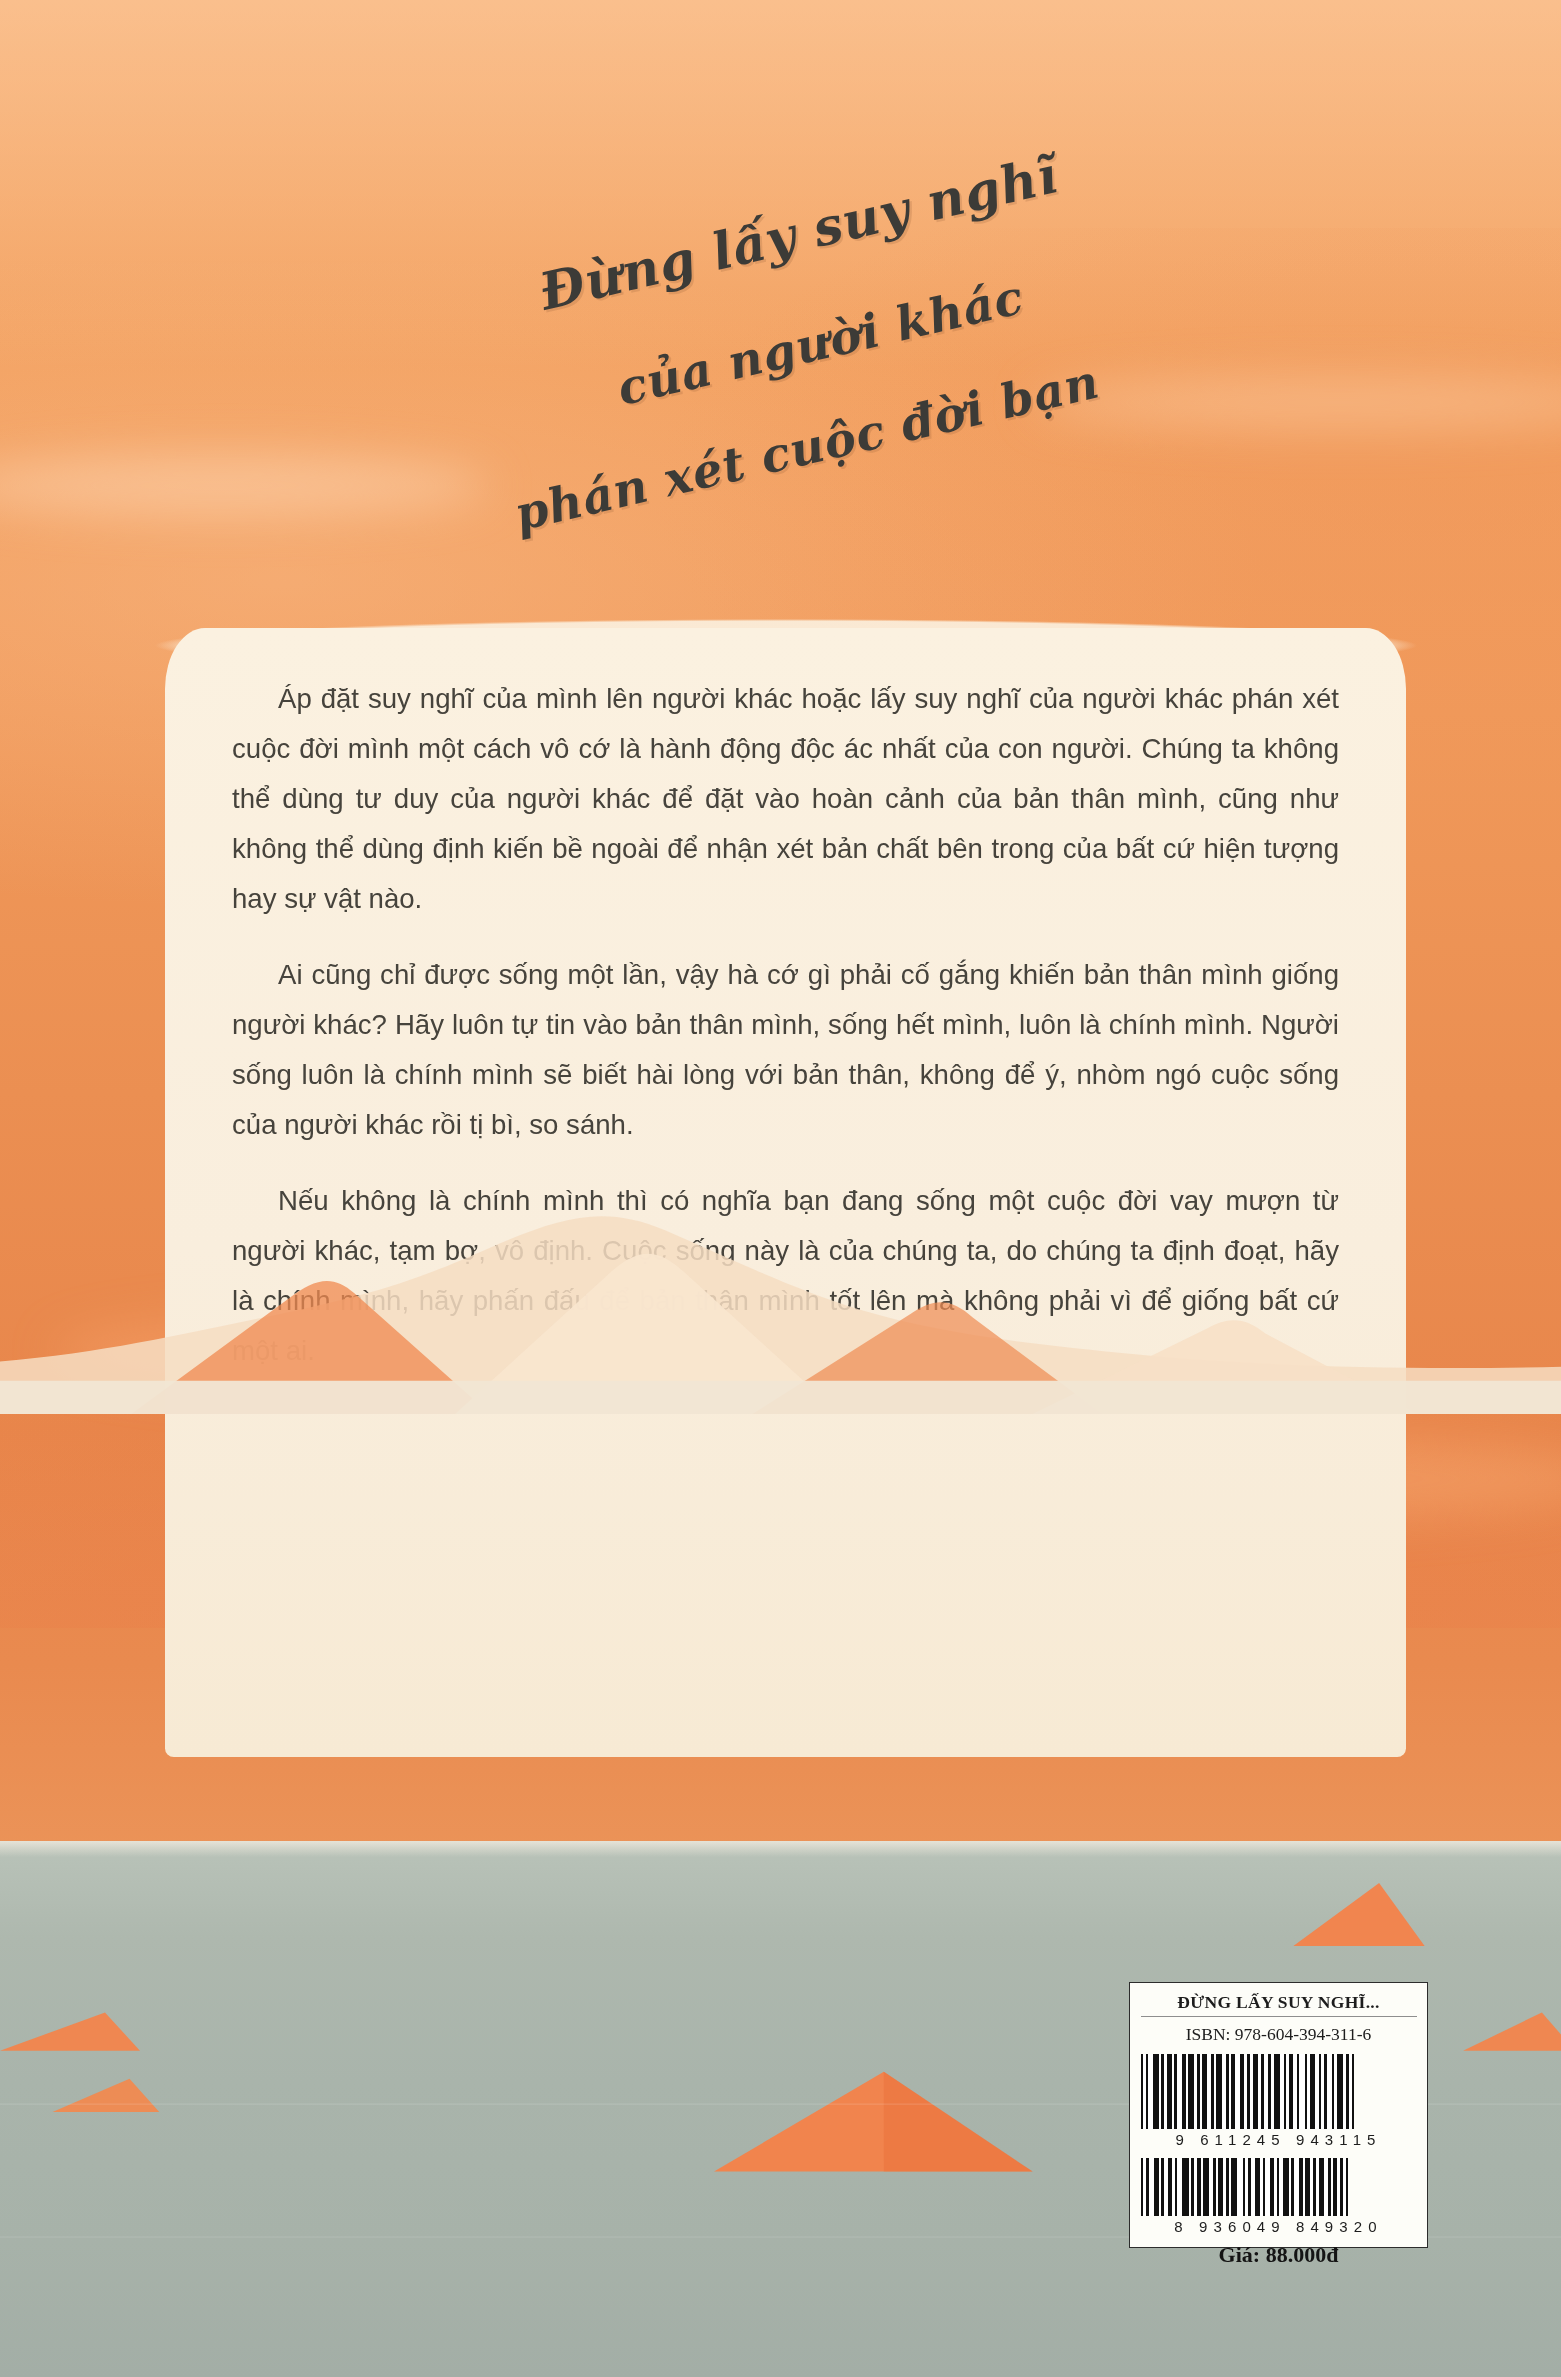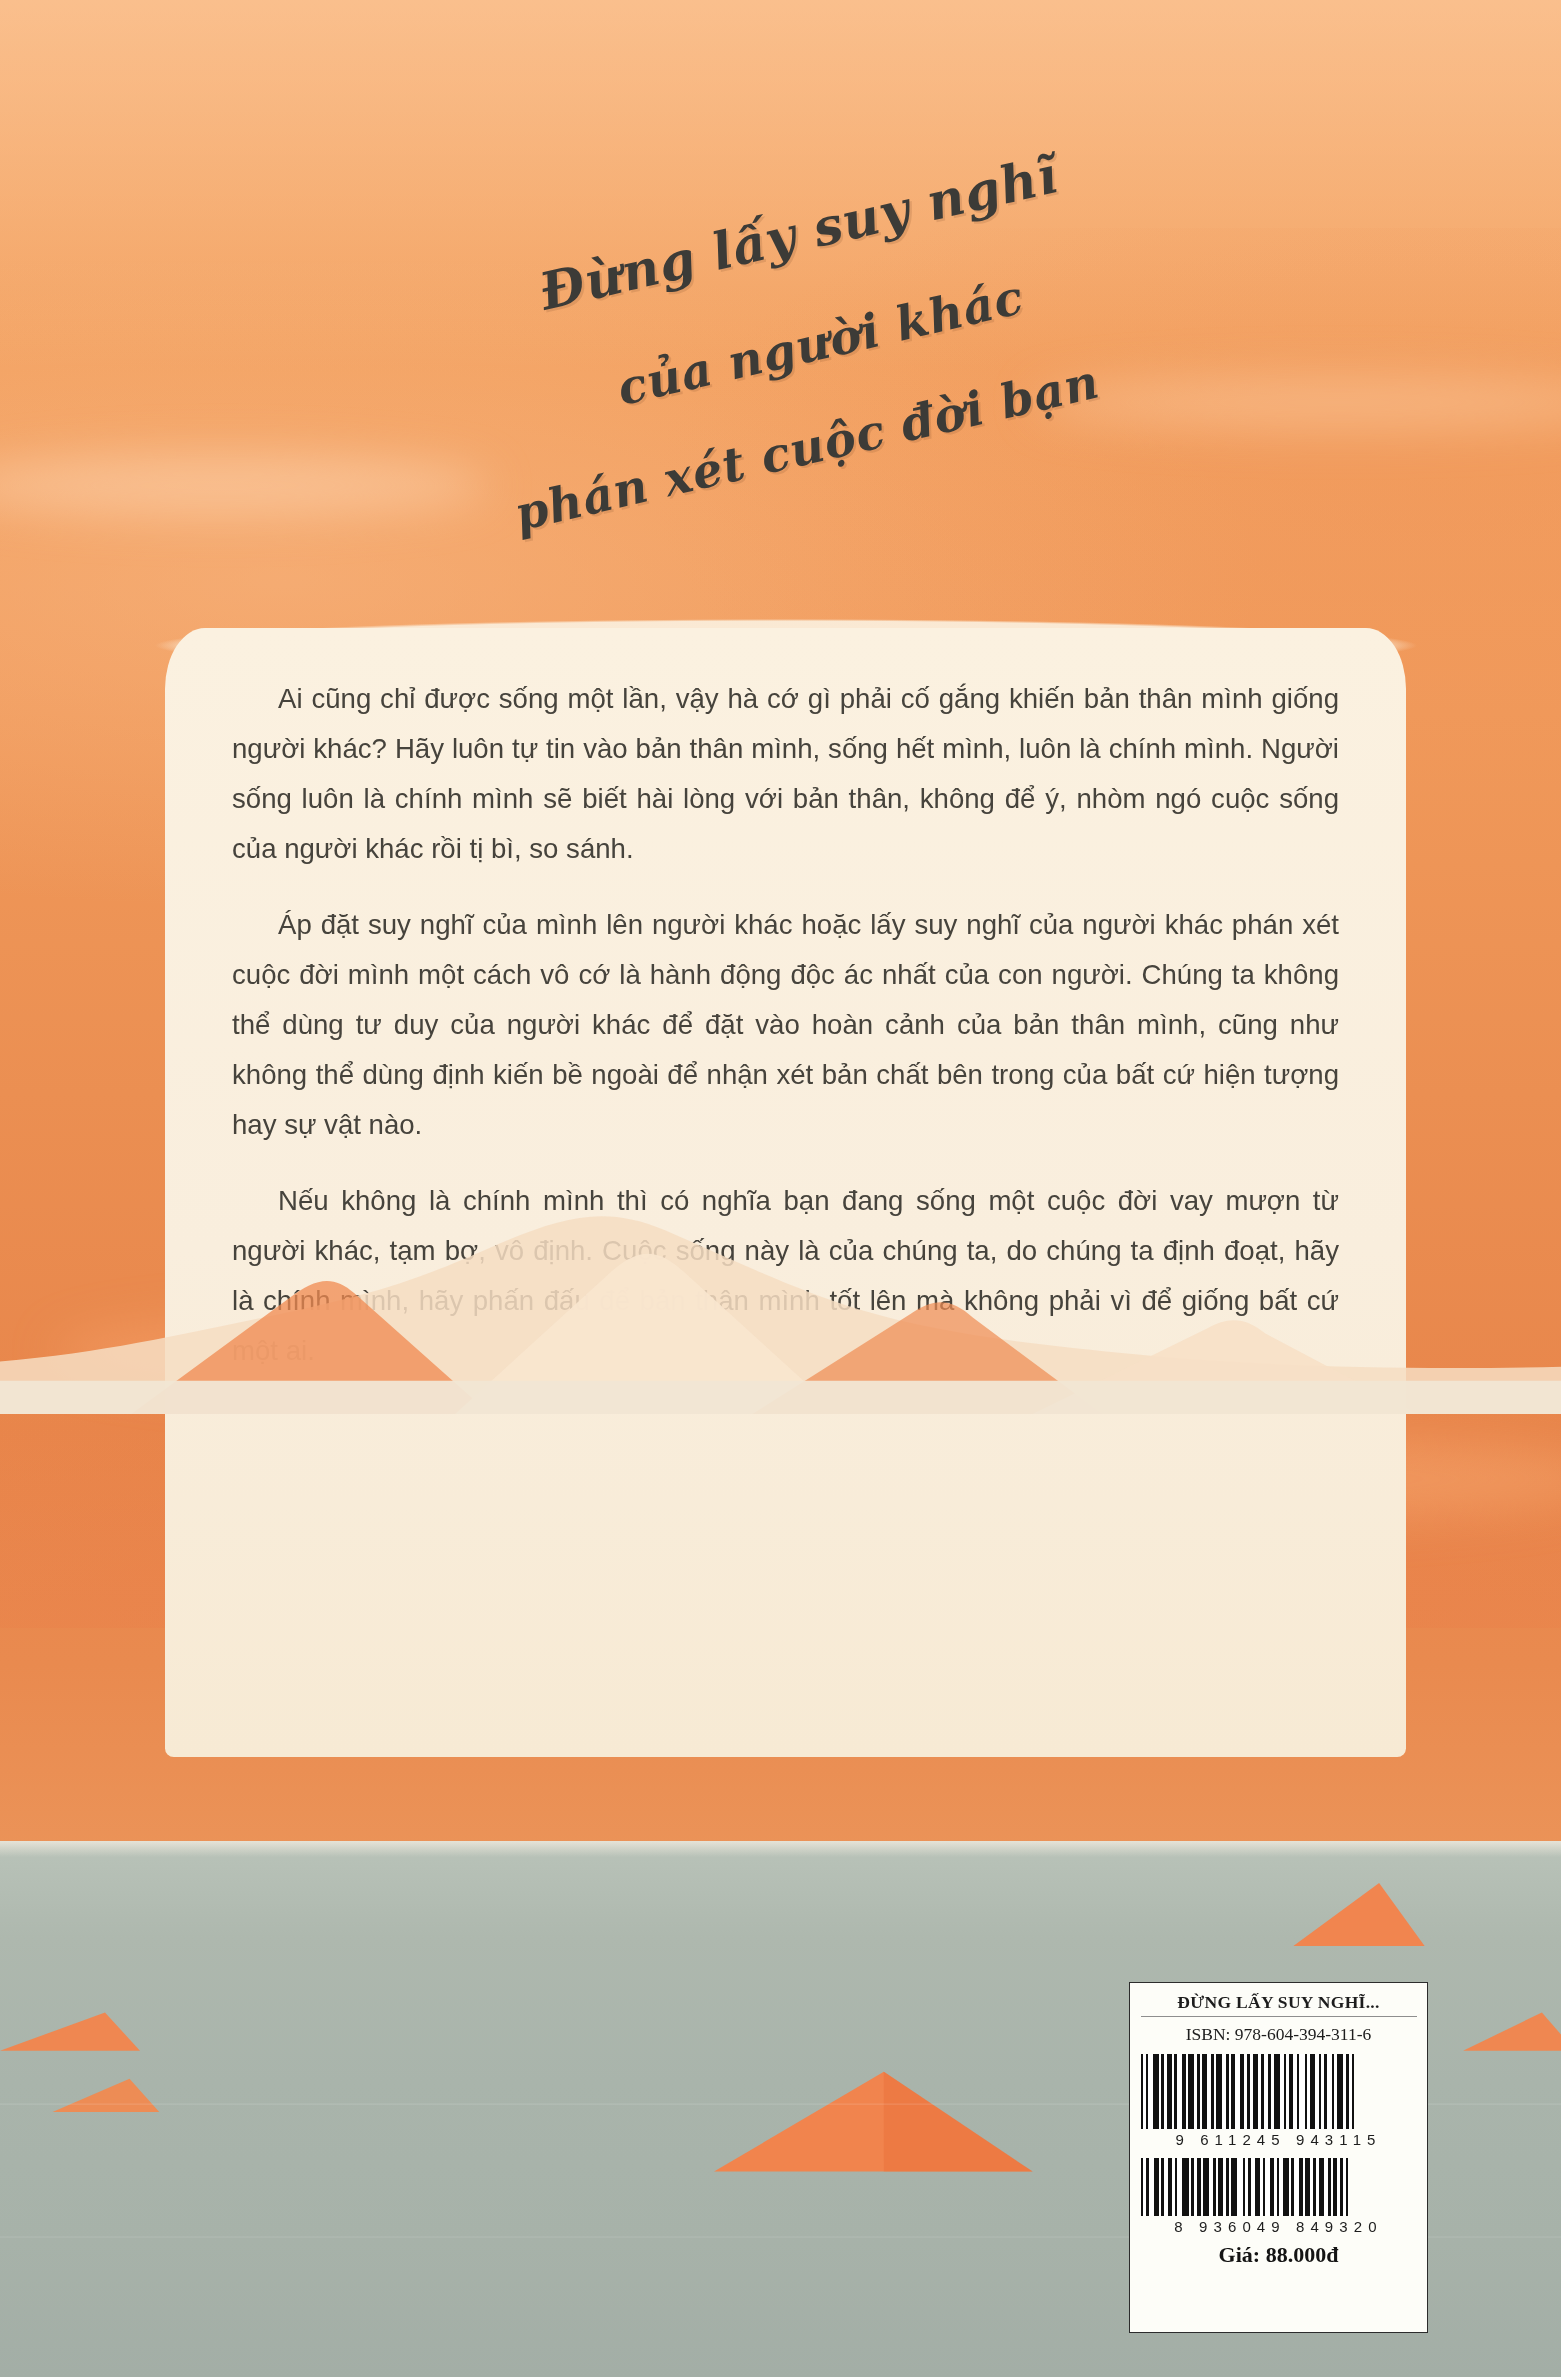--- a/index.html
+++ b/index.html
@@ -168,21 +168,21 @@
     left: 0; right: 0; top: 0; height: 15.8px;
     background: linear-gradient(180deg, rgba(245,238,225,0.75), rgba(245,238,225,0));
   }
 
   
   .isbn-box {
     position: absolute;
     left: 1129px;
     top: 1982px;
     width: 299px;
-    height: 351px;
+    height: 266px;
     background: #fdfdf8;
     border: 1.8px solid #2c2c2c;
     box-sizing: border-box;
     padding: 8.8px 10.5px 7px 10.5px;
   }
   .isbn-title {
     font-family: "Liberation Serif", serif;
     font-weight: 700;
     font-size: 17.5px;
     letter-spacing: 0.3px;
@@ -253,22 +253,22 @@
   <div class="streak" style="left:858px; top:1435px; width:753px; height:88px; background:rgba(255,186,130,0.32);"></div>
 
   <div class="title-block">
     <div class="title-line tl1">Đừng lấy suy nghĩ</div>
     <div class="title-line tl2">của người khác</div>
     <div class="title-line tl3">phán xét cuộc đời bạn</div>
   </div>
 
   <div class="panel">
     <div class="panel-inner">
+      <p class="para">Áp đặt suy nghĩ của mình lên người khác hoặc lấy suy nghĩ của người khác phán xét cuộc đời mình một cách vô cớ là hành động độc ác nhất của con người. Chúng ta không thể dùng tư duy của người khác để đặt vào hoàn cảnh của bản thân mình, cũng như không thể dùng định kiến bề ngoài để nhận xét bản chất bên trong của bất cứ hiện tượng hay sự vật nào.</p>
       <p class="para">Ai cũng chỉ được sống một lần, vậy hà cớ gì phải cố gắng khiến bản thân mình giống người khác? Hãy luôn tự tin vào bản thân mình, sống hết mình, luôn là chính mình. Người sống luôn là chính mình sẽ biết hài lòng với bản thân, không để ý, nhòm ngó cuộc sống của người khác rồi tị bì, so sánh.</p>
-      <p class="para">Áp đặt suy nghĩ của mình lên người khác hoặc lấy suy nghĩ của người khác phán xét cuộc đời mình một cách vô cớ là hành động độc ác nhất của con người. Chúng ta không thể dùng tư duy của người khác để đặt vào hoàn cảnh của bản thân mình, cũng như không thể dùng định kiến bề ngoài để nhận xét bản chất bên trong của bất cứ hiện tượng hay sự vật nào.</p>
       <p class="para">Nếu không là chính mình thì có nghĩa bạn đang sống một cuộc đời vay mượn từ người khác, tạm bợ, vô định. Cuộc sống này là của chúng ta, do chúng ta định đoạt, hãy là chính mình, hãy phấn đấu để bản thân mình tốt lên mà không phải vì để giống bất cứ một ai.</p>
     </div>
   </div>
 
   <svg class="mountains" viewBox="0 0 1785 360" preserveAspectRatio="none">
     <path d="M0,360 L0,300 C120,290 210,268 300,250 C420,225 470,210 560,170 C640,135 690,120 760,150 C830,180 900,215 980,240 C1080,270 1180,280 1300,292 C1430,305 1600,310 1785,306 L1785,360 Z" fill="#f6ddc2" opacity="0.85"></path>
     <path d="M150,360 L330,228 C360,205 380,200 405,222 L560,360 Z" fill="#f08a50" opacity="0.75"></path>
     <path d="M520,360 L700,196 C730,170 752,170 782,198 L960,360 Z" fill="#f9e6cf" opacity="0.95"></path>
     <path d="M860,360 L1040,246 C1068,226 1088,228 1112,250 L1260,360 Z" fill="#ef8b52" opacity="0.7"></path>
     <path d="M1180,360 L1380,262 C1404,248 1424,250 1446,268 L1620,360 Z" fill="#f7e0c6" opacity="0.9"></path>

